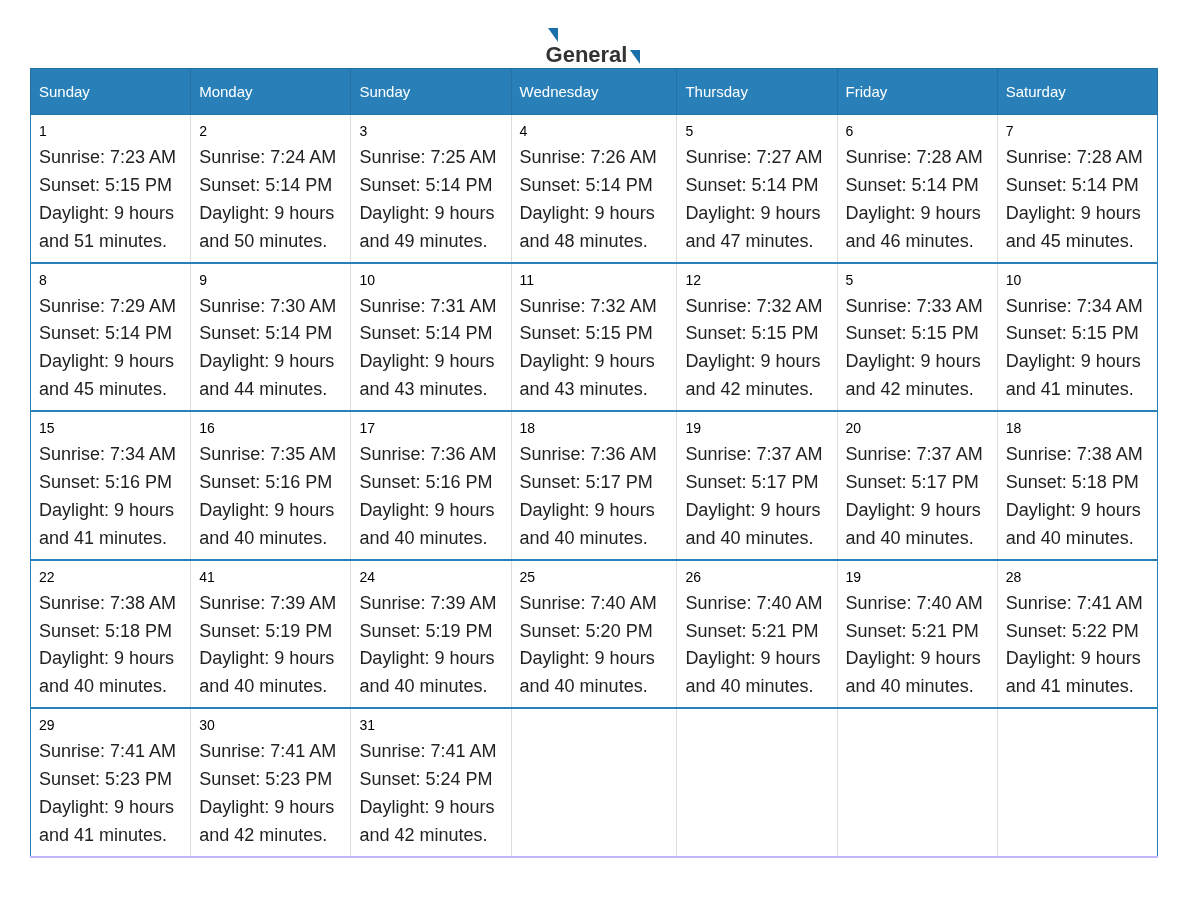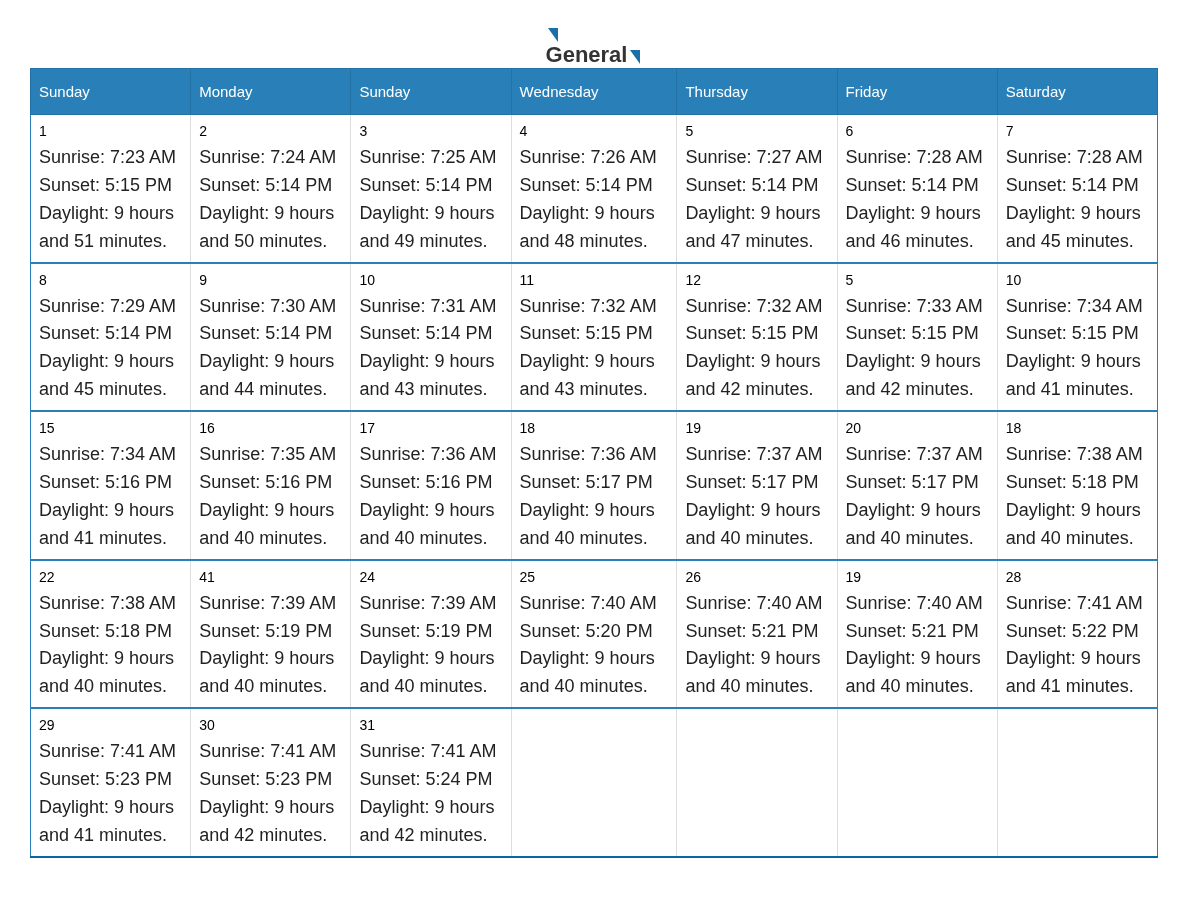--- a/index.html
+++ b/index.html
@@ -101,21 +101,21 @@
     }
     .day-info {
       font-size: 18px;
       color: #222;
       line-height: 1.55;
     }
     .empty-cell {
       background: #fff;
     }
     tbody tr:last-child {
-      border-bottom: 2px solid #0369a1;
+      border-bottom: 2px solid #c4b5fd;
     }
   </style>
 </head>
 <body>
 
 <div class="header">
   <div class="logo">
     <div class="logo-text">
       <span class="logo-general"></span>
       <span class="logo-arrow"></span>

